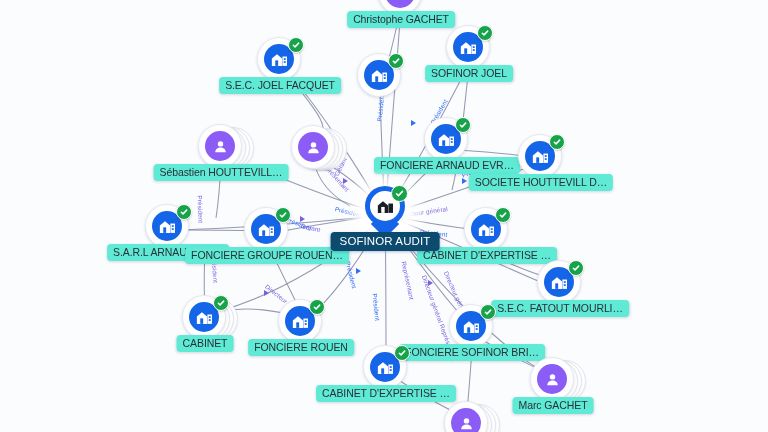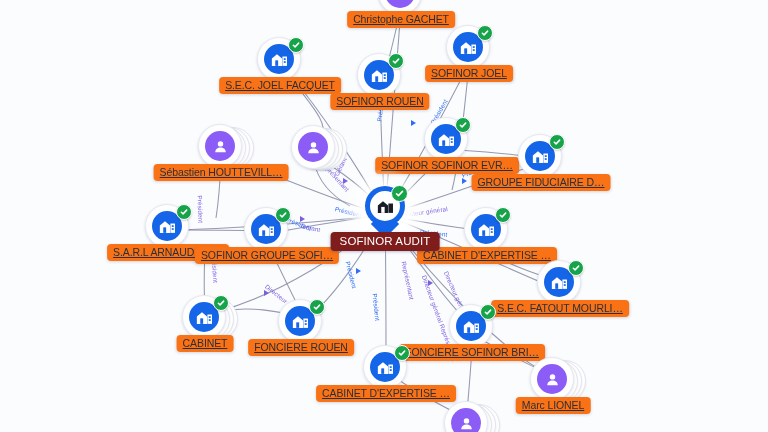--- a/index.html
+++ b/index.html
@@ -61,27 +61,26 @@
     background:#17a34a;border:1.6px solid #fff;top:0px;right:-1px;
     display:flex;align-items:center;justify-content:center;
     box-shadow:0 1px 2px rgba(0,0,0,.18);
   }
   .check svg{display:block;}
 
   
   .nlabel{
     position:absolute;left:50%;transform:translateX(-50%);
     top:40px;
-    background:#f97316;border-radius:4px;
+    background:#5eead4;border-radius:4px;
     padding:2px 6px 3px;
     font-size:10.5px;color:#2b2f3a;
     white-space:nowrap;
     box-shadow:0 1px 3px rgba(30,40,80,.18);
     letter-spacing:-0.1px;
-    text-decoration:underline;
   }
 
   
   .pin-node{position:absolute;transform:translate(-50%,-50%);}
   .pin{
     position:relative;width:40px;height:52px;
   }
   .pin-body{
     position:absolute;top:0;left:0;width:40px;height:40px;border-radius:50%;
     background:#1565e8;box-sizing:border-box;
@@ -101,21 +100,21 @@
     display:flex;align-items:center;justify-content:center;
   }
   .pin-glow{
     position:absolute;left:50%;top:50%;transform:translate(-50%,-50%);
     width:86px;height:86px;border-radius:50%;
     background:radial-gradient(circle,rgba(255,255,255,.95) 40%,rgba(255,255,255,0) 72%);
     z-index:-1;
   }
   .center-label{
     position:absolute;left:50%;transform:translateX(-50%);
-    top:46px;background:#7f1d1d;color:#fff;
+    top:46px;background:#0c4a6e;color:#fff;
     border-radius:4px;padding:3px 9px 4px;
     font-size:11.5px;white-space:nowrap;letter-spacing:.1px;
     box-shadow:0 1px 3px rgba(20,50,120,.30);
   }
 </style>
 </head>
 <body>
 
 <div id="graph">
 
@@ -236,21 +235,20 @@
                 <rect x="15" y="10.5" width="2.3" height="2" fill="#1565e8"></rect>
               </svg>
             </div>
           </div>
           <div class="check">
             <svg width="8" height="8" viewBox="0 0 12 12">
               <path d="M2 6.3 L4.6 8.8 L10 3.2" stroke="#fff" stroke-width="2.2" fill="none" stroke-linecap="round" stroke-linejoin="round"></path>
             </svg>
           </div>
         </div>
-        <div class="nlabel">SOFINOR ROUEN</div>
       </div>
       <div class="node" style="left: 469px; top: 48px;">
         <div class="badge-wrap">
           <div class="disc">
             <div class="inner company">
               <svg width="17" height="15" viewBox="0 0 20 17">
                 <path d="M1 16 V7.2 L7 2.4 L13 7.2 V16 Z" fill="#ffffff"></path>
                 <rect x="13.4" y="5" width="5.4" height="11" fill="#ffffff"></rect>
                 <rect x="5" y="9.5" width="3.4" height="6.5" fill="#1565e8"></rect>
                 <rect x="15" y="7" width="2.3" height="2" fill="#1565e8"></rect>
@@ -309,42 +307,42 @@
                 <rect x="15" y="10.5" width="2.3" height="2" fill="#1565e8"></rect>
               </svg>
             </div>
           </div>
           <div class="check">
             <svg width="8" height="8" viewBox="0 0 12 12">
               <path d="M2 6.3 L4.6 8.8 L10 3.2" stroke="#fff" stroke-width="2.2" fill="none" stroke-linecap="round" stroke-linejoin="round"></path>
             </svg>
           </div>
         </div>
-        <div class="nlabel">SOFINOR SOFINOR EVR…</div>
+        <div class="nlabel">FONCIERE ARNAUD EVR…</div>
       </div>
       <div class="node" style="left: 541px; top: 157px;">
         <div class="badge-wrap">
           <div class="disc">
             <div class="inner company">
               <svg width="17" height="15" viewBox="0 0 20 17">
                 <path d="M1 16 V7.2 L7 2.4 L13 7.2 V16 Z" fill="#ffffff"></path>
                 <rect x="13.4" y="5" width="5.4" height="11" fill="#ffffff"></rect>
                 <rect x="5" y="9.5" width="3.4" height="6.5" fill="#1565e8"></rect>
                 <rect x="15" y="7" width="2.3" height="2" fill="#1565e8"></rect>
                 <rect x="15" y="10.5" width="2.3" height="2" fill="#1565e8"></rect>
               </svg>
             </div>
           </div>
           <div class="check">
             <svg width="8" height="8" viewBox="0 0 12 12">
               <path d="M2 6.3 L4.6 8.8 L10 3.2" stroke="#fff" stroke-width="2.2" fill="none" stroke-linecap="round" stroke-linejoin="round"></path>
             </svg>
           </div>
         </div>
-        <div class="nlabel">GROUPE FIDUCIAIRE D…</div>
+        <div class="nlabel">SOCIETE HOUTTEVILL D…</div>
       </div>
       <div class="node" style="left: 168px; top: 227px;">
         <div class="badge-wrap">
           <div class="disc">
             <div class="inner company">
               <svg width="17" height="15" viewBox="0 0 20 17">
                 <path d="M1 16 V7.2 L7 2.4 L13 7.2 V16 Z" fill="#ffffff"></path>
                 <rect x="13.4" y="5" width="5.4" height="11" fill="#ffffff"></rect>
                 <rect x="5" y="9.5" width="3.4" height="6.5" fill="#1565e8"></rect>
                 <rect x="15" y="7" width="2.3" height="2" fill="#1565e8"></rect>
@@ -372,21 +370,21 @@
                 <rect x="15" y="10.5" width="2.3" height="2" fill="#1565e8"></rect>
               </svg>
             </div>
           </div>
           <div class="check">
             <svg width="8" height="8" viewBox="0 0 12 12">
               <path d="M2 6.3 L4.6 8.8 L10 3.2" stroke="#fff" stroke-width="2.2" fill="none" stroke-linecap="round" stroke-linejoin="round"></path>
             </svg>
           </div>
         </div>
-        <div class="nlabel">SOFINOR GROUPE SOFI…</div>
+        <div class="nlabel">FONCIERE GROUPE ROUEN…</div>
       </div>
       <div class="node" style="left: 487px; top: 230px;">
         <div class="badge-wrap">
           <div class="disc">
             <div class="inner company">
               <svg width="17" height="15" viewBox="0 0 20 17">
                 <path d="M1 16 V7.2 L7 2.4 L13 7.2 V16 Z" fill="#ffffff"></path>
                 <rect x="13.4" y="5" width="5.4" height="11" fill="#ffffff"></rect>
                 <rect x="5" y="9.5" width="3.4" height="6.5" fill="#1565e8"></rect>
                 <rect x="15" y="7" width="2.3" height="2" fill="#1565e8"></rect>
@@ -517,21 +515,21 @@
           <div class="stack s3"></div>
           <div class="disc">
             <div class="inner person">
               <svg width="15" height="15" viewBox="0 0 16 16">
                 <circle cx="8" cy="5.2" r="2.9" fill="#ffffff"></circle>
                 <path d="M2.4 14.2 C2.4 10.6 5 9 8 9 C11 9 13.6 10.6 13.6 14.2 Z" fill="#ffffff"></path>
               </svg>
             </div>
           </div>
         </div>
-        <div class="nlabel">Marc LIONEL</div>
+        <div class="nlabel">Marc GACHET</div>
       </div>
       <div class="node" style="left: 467px; top: 424px;">
         <div class="badge-wrap">
           <div class="stack s1"></div>
           <div class="stack s2"></div>
           <div class="stack s3"></div>
           <div class="disc">
             <div class="inner person">
               <svg width="15" height="15" viewBox="0 0 16 16">
                 <circle cx="8" cy="5.2" r="2.9" fill="#ffffff"></circle>

